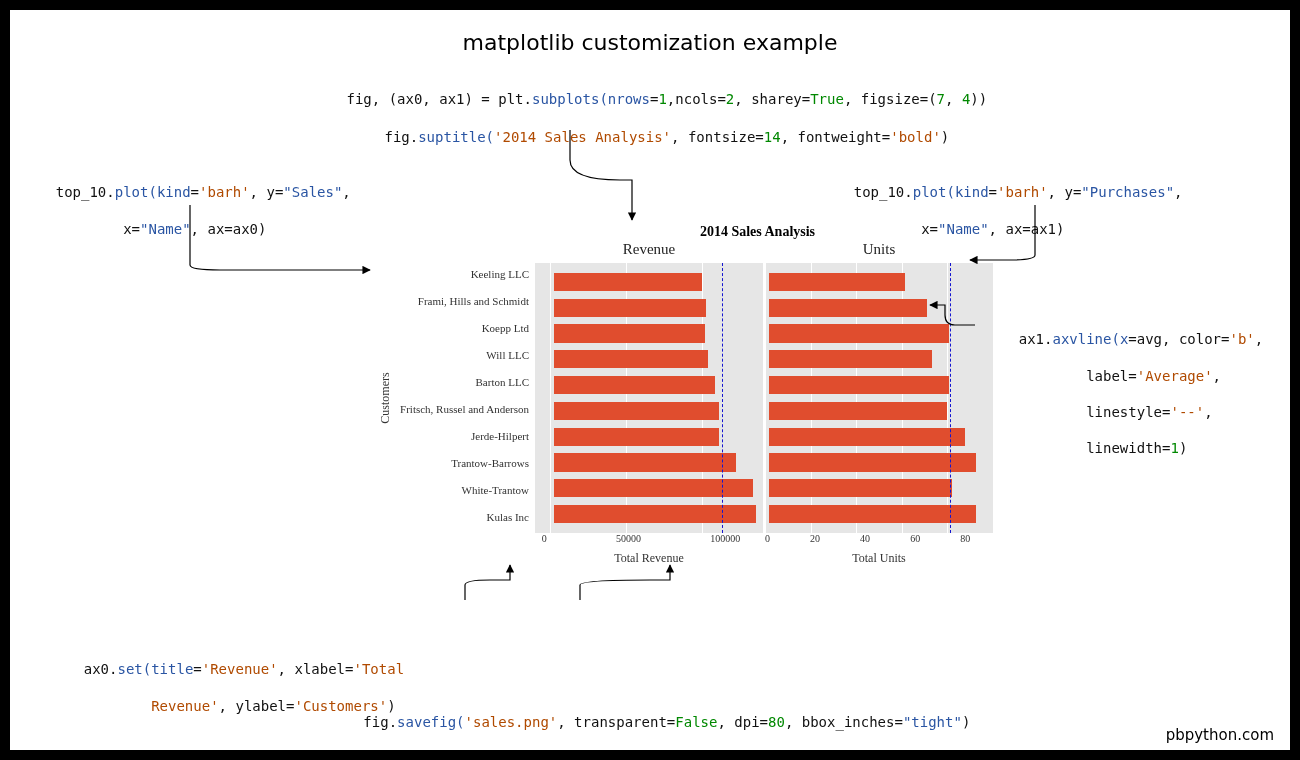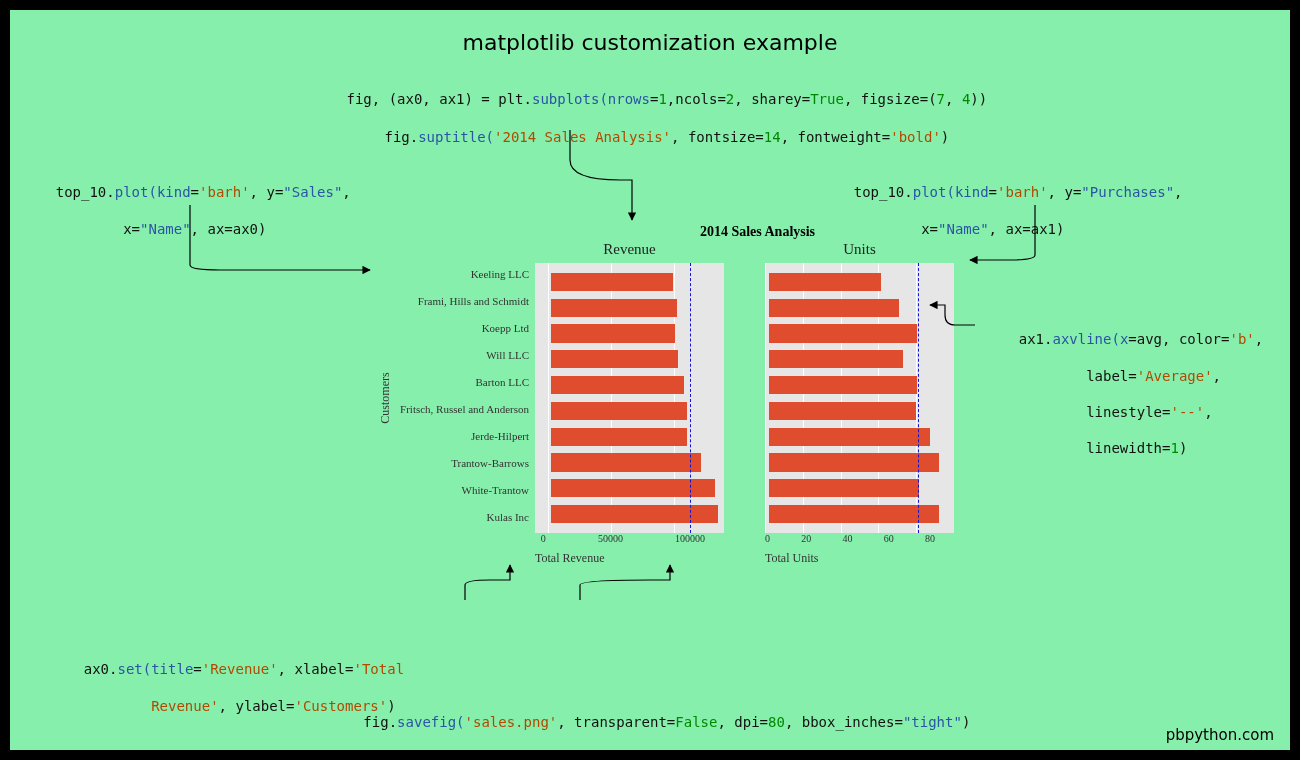--- a/index.html
+++ b/index.html
@@ -7,21 +7,21 @@
     background: #000;
     width: 1300px;
     height: 760px;
     font-family: "DejaVu Sans Mono", "Menlo", "Consolas", monospace;
     font-size: 14px;
     position: relative;
   }
   .page {
     position: absolute;
     inset: 10px;
-    background: #86efac;
+    background: #ffffff;
     padding: 20px 30px;
   }
   .title {
     text-align: center;
     font-family: "DejaVu Sans", "Helvetica", sans-serif;
     font-size: 22px;
     font-weight: 400;
     margin-bottom: 18px;
   }
   .code-line {
@@ -53,21 +53,21 @@
     top: -19px;
     left: 50%;
     transform: translateX(-50%);
     font-weight: bold;
     font-size: 14px;
     color: #000;
   }
   .subplot {
     position: absolute;
     top: 20px;
-    width: 189px;
+    width: 228px;
     height: 270px;
     background: #e6e6e6;
   }
   .subplot.left { left: 0; }
   .subplot.right { left: 230px; }
   .sub-title {
     position: absolute;
     top: -22px;
     width: 100%;
     text-align: center;
@@ -100,20 +100,21 @@
     display: flex;
     justify-content: space-between;
     font-size: 10px;
     color: #333;
   }
   .xlabel {
     position: absolute;
     top: 100%;
     margin-top: 18px;
     width: 100%;
+    text-align: center;
     font-size: 12px;
     color: #333;
   }
   .ylabel {
     position: absolute;
     left: -175px;
     top: 50%;
     transform: translateY(-50%) rotate(-90deg);
     font-size: 12px;
     color: #333;

